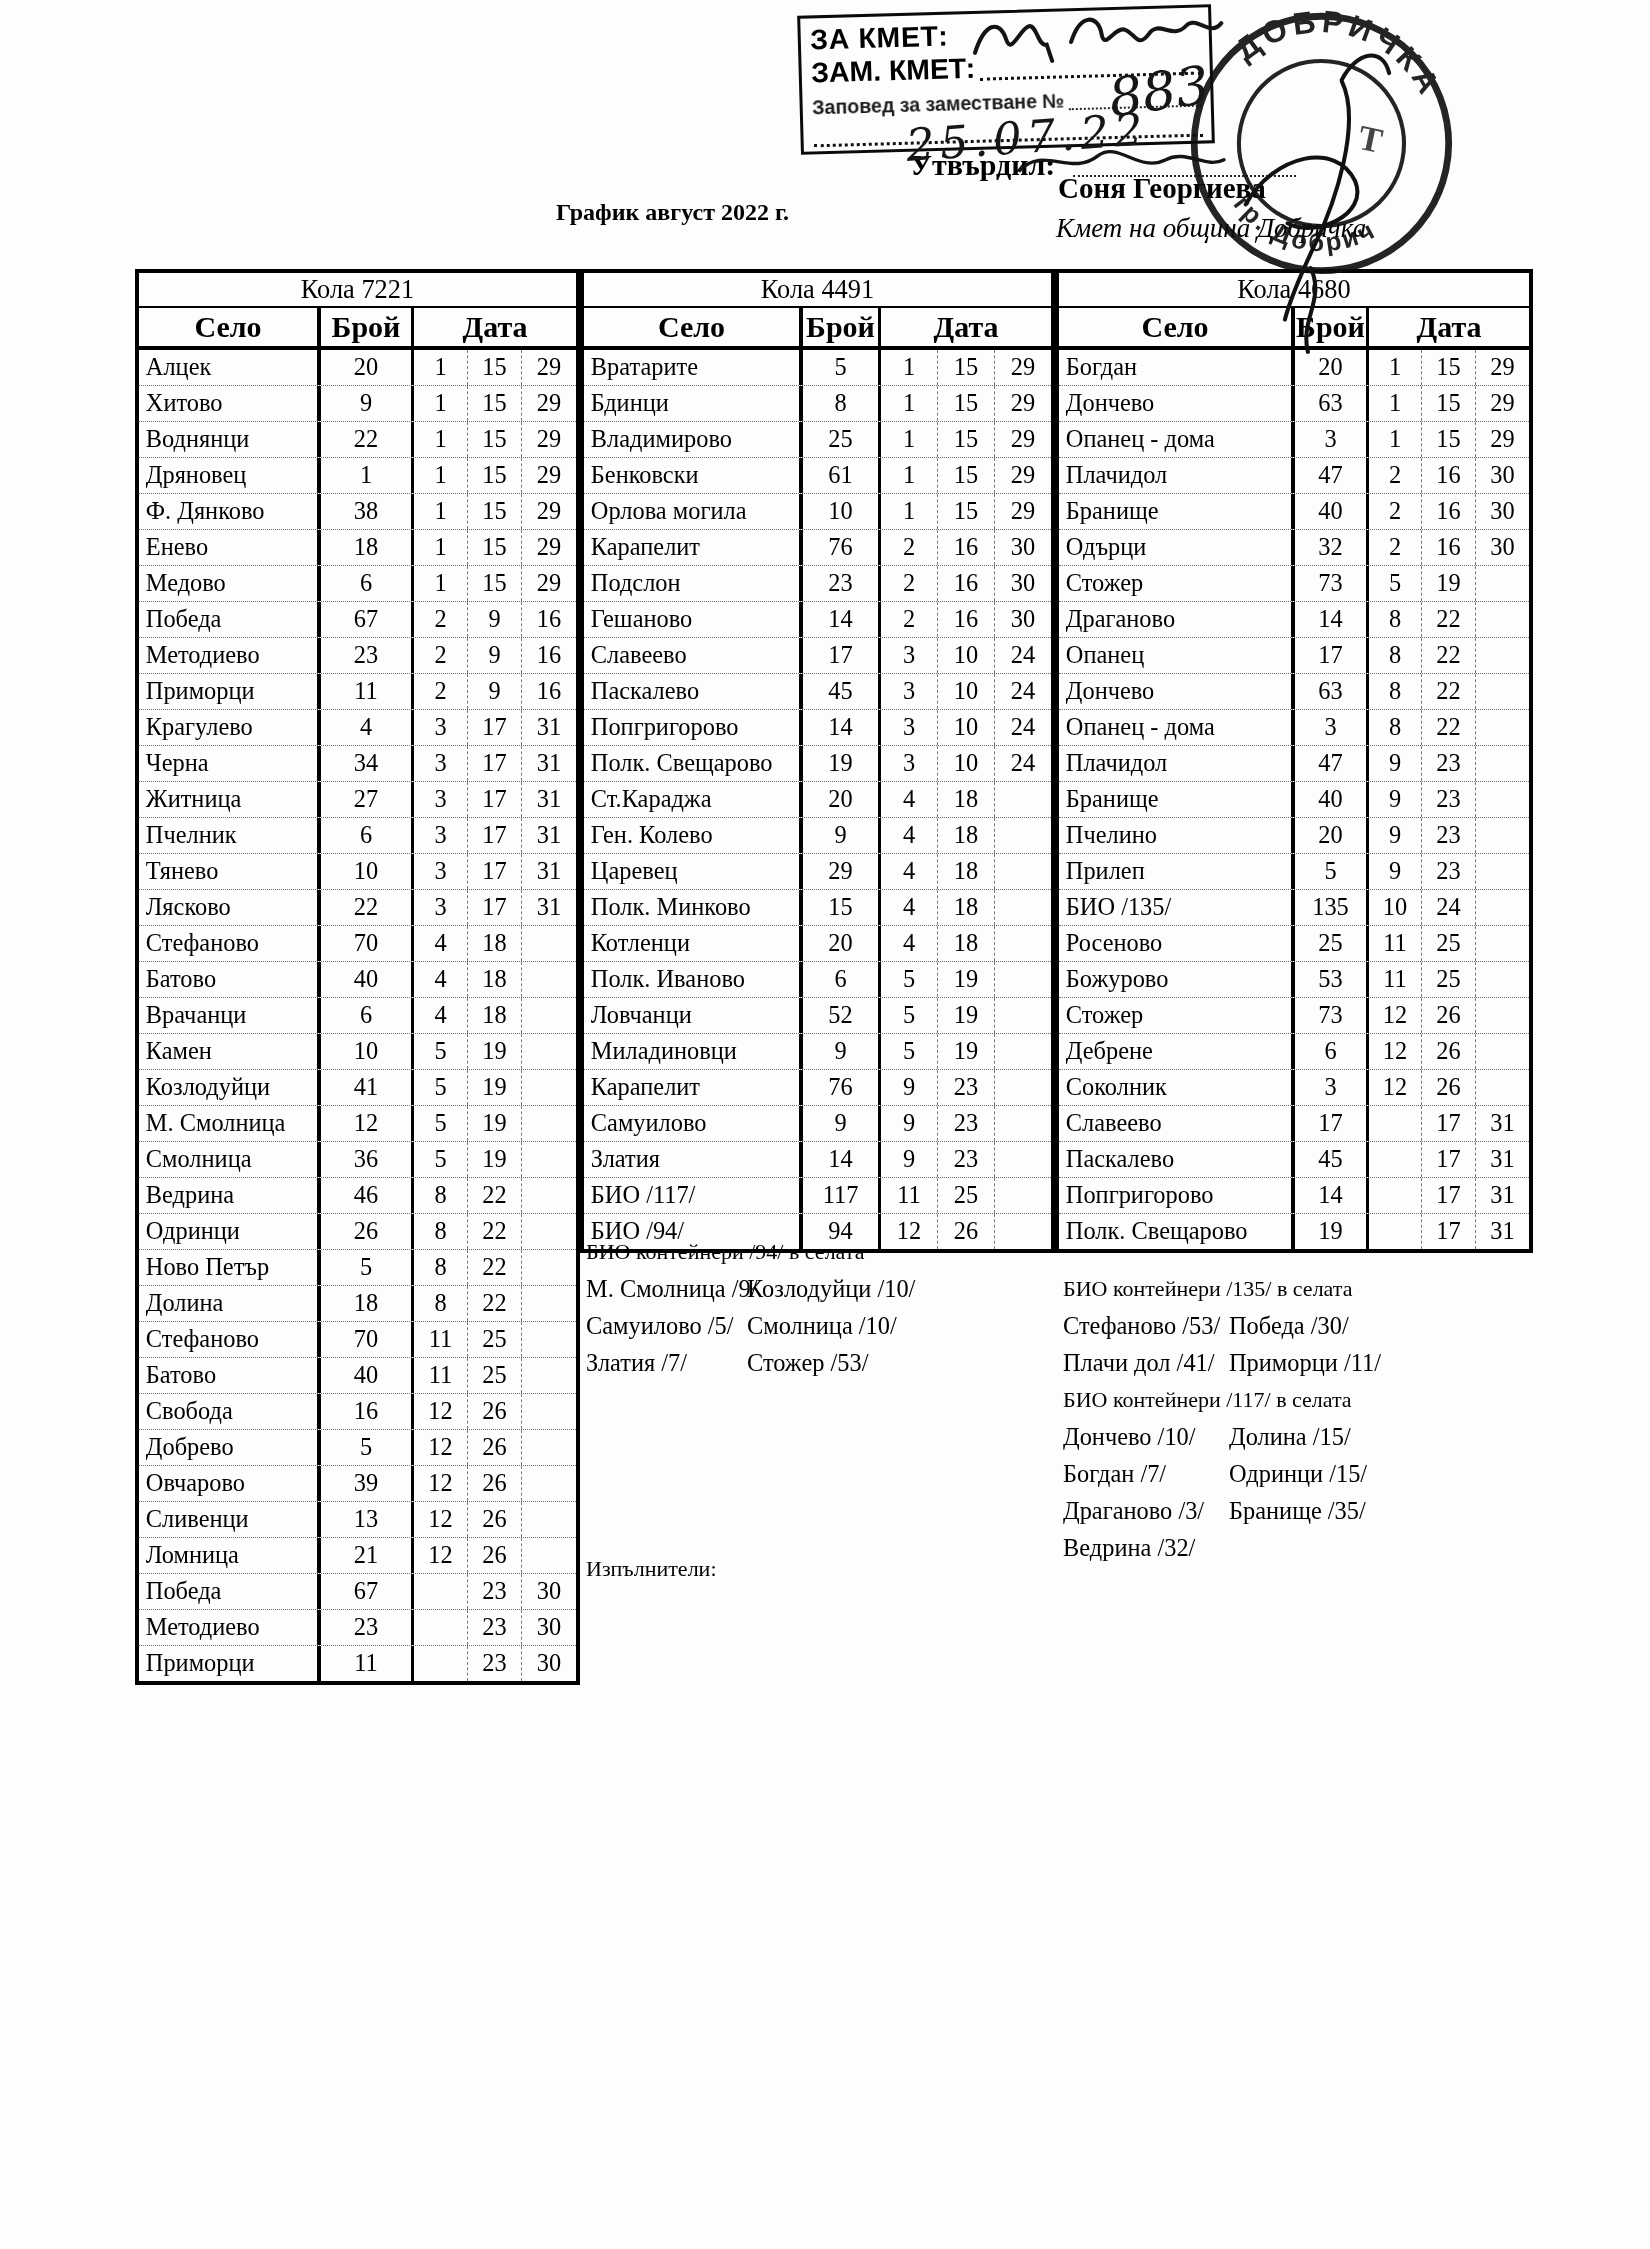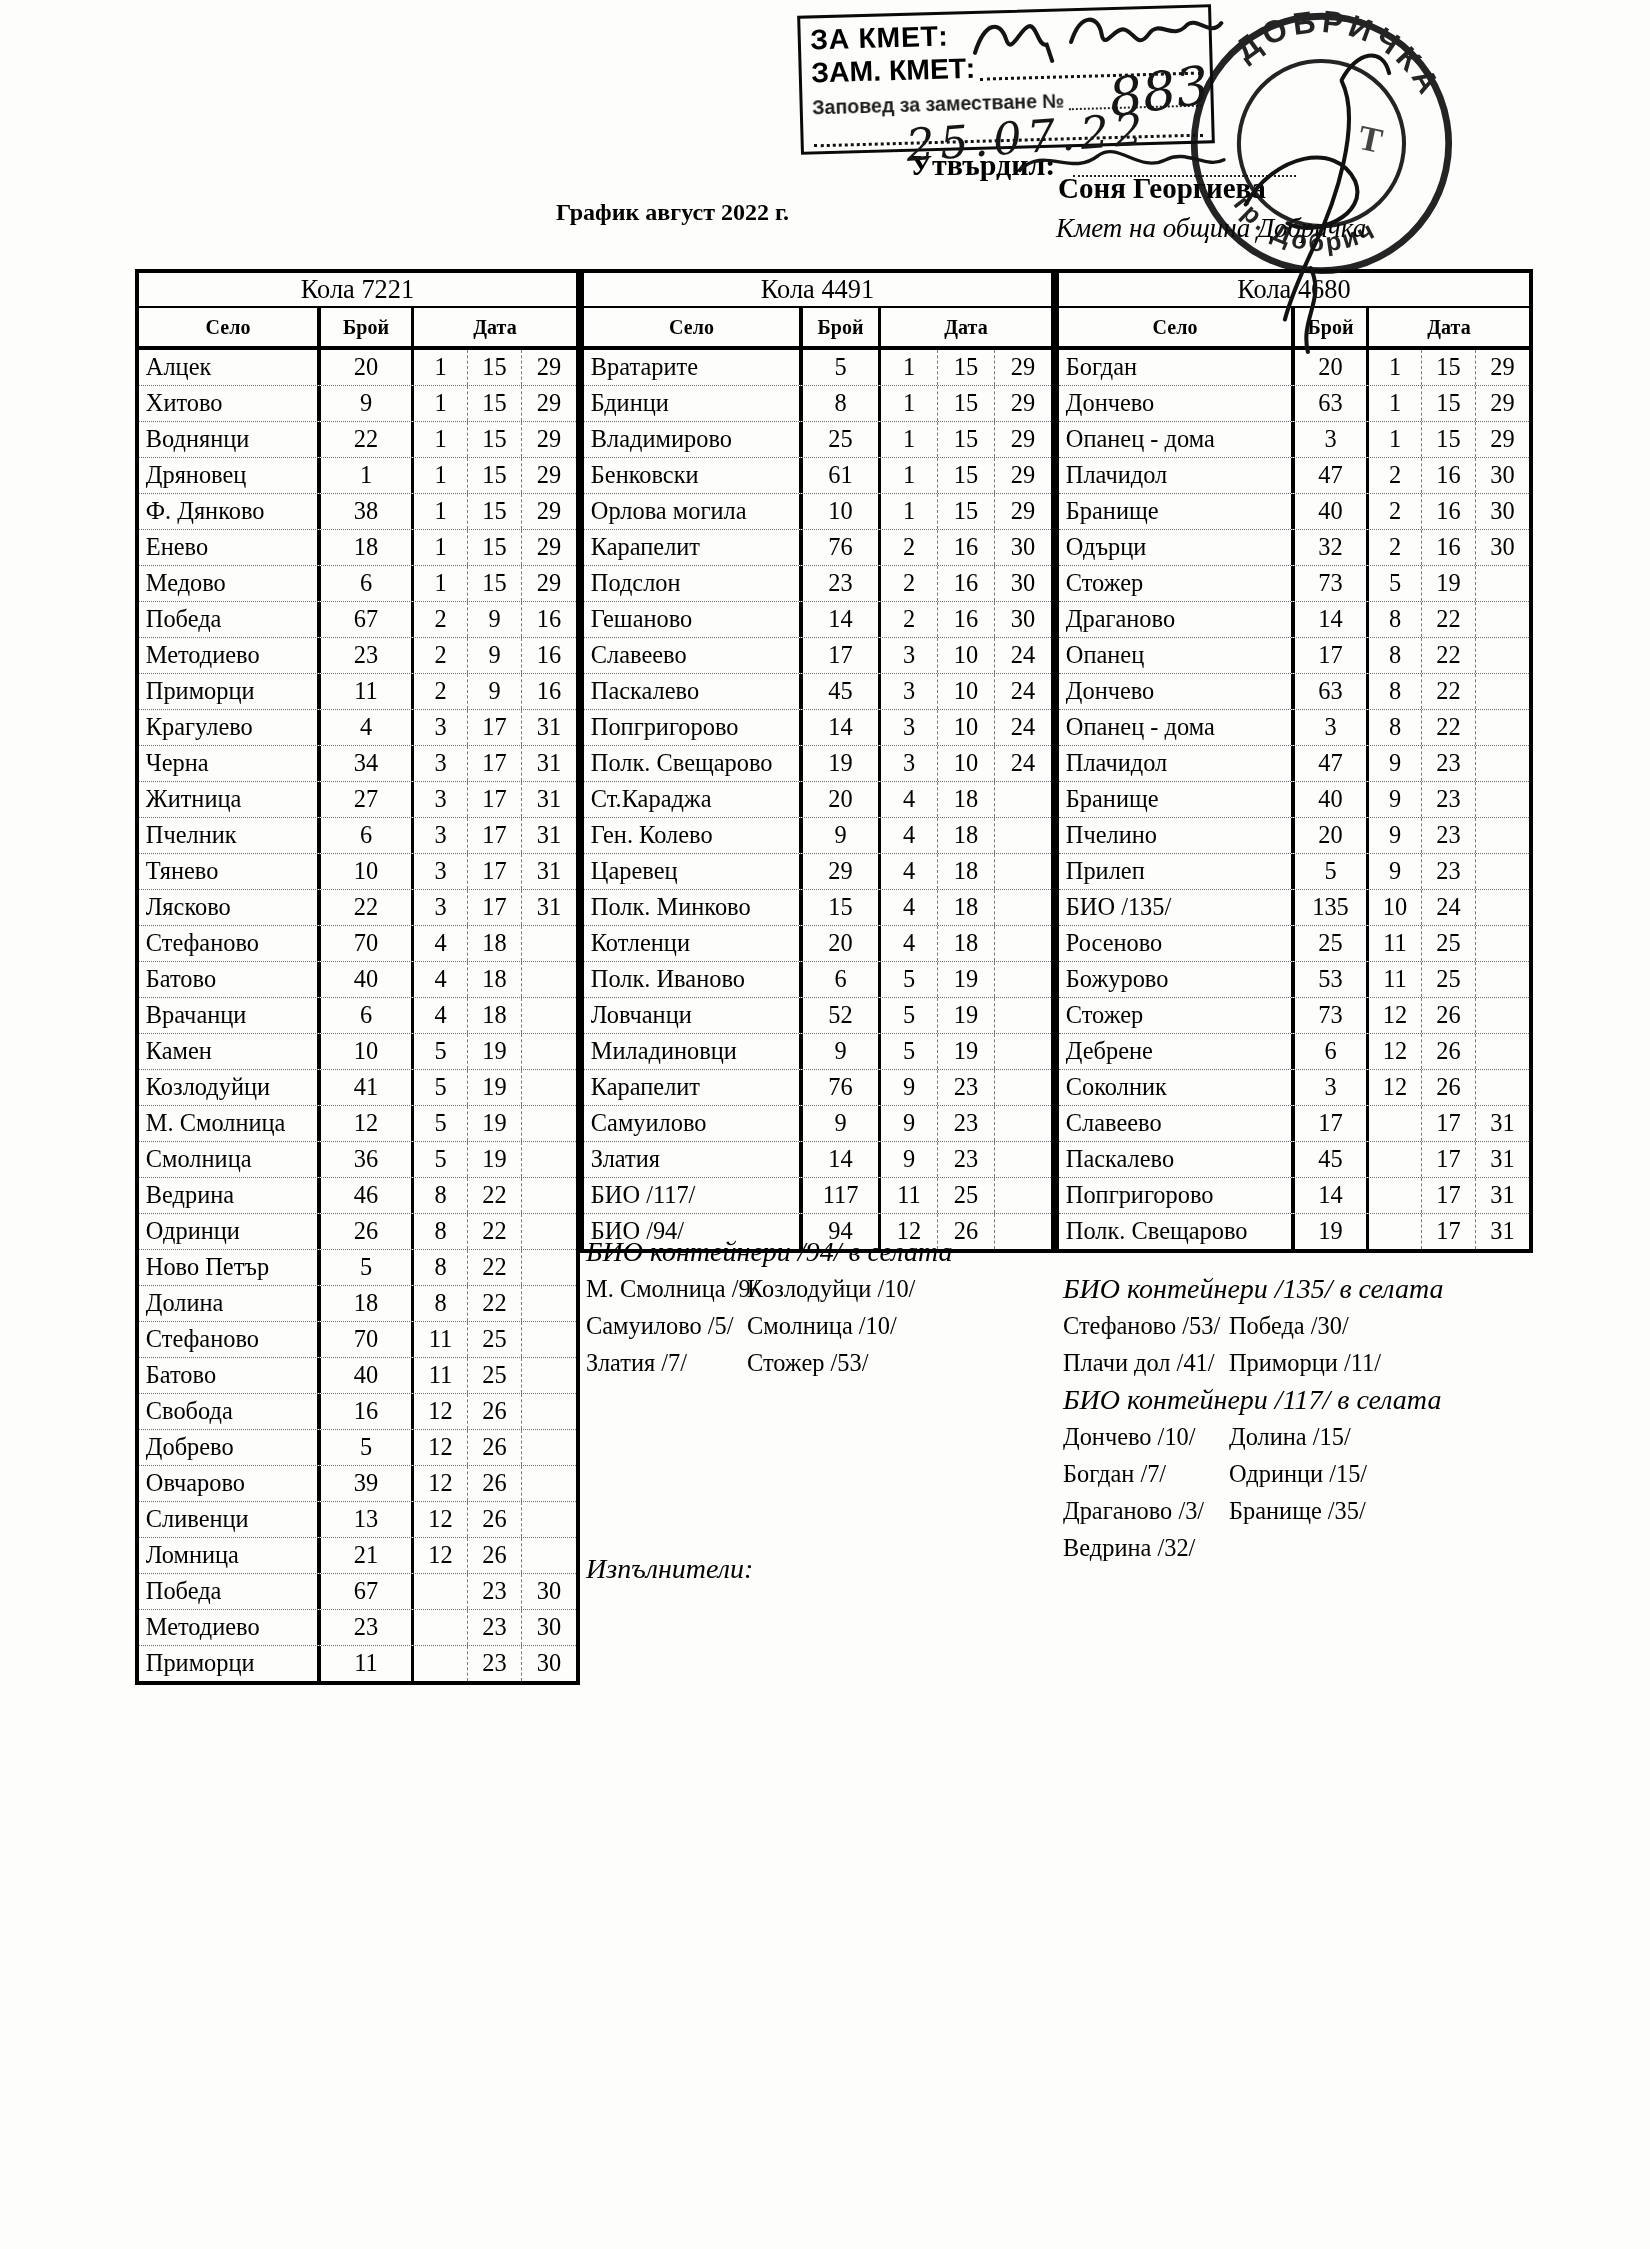--- a/index.html
+++ b/index.html
@@ -31,34 +31,34 @@
   
   .ink{position:absolute; left:772px; top:0; width:879px; height:379px; pointer-events:none; z-index:5;}
 
   
   .tg{position:absolute; top:269px; border:4.1px solid #000; background:transparent; box-sizing:border-box;}
   .tg1{left:135px;  width:445px; --v:182px; --n:93px; --d1:54px; --d2:54px;}
   .tg2{left:580px;  width:475px; --v:219px; --n:78px; --d1:57px; --d2:57px;}
   .tg3{left:1055px; width:478px; --v:236px; --n:74px; --d1:53px; --d2:54px;}
   .tg-title{height:32.5px; line-height:32.5px; text-align:center; font-size:26.4px; font-weight:normal; border-bottom:2.7px solid #000;}
   .tg-sub{display:grid; grid-template-columns:var(--v) var(--n) 1fr; height:38px; line-height:38px; border-bottom:4.1px solid #000;}
-  .tg-sub .sh{font-size:20px; font-weight:bold; text-align:center;}
+  .tg-sub .sh{font-size:30px; font-weight:bold; text-align:center;}
   .tg-sub .sh.v{border-right:4.1px solid #000;}
   .tg-sub .sh.n{border-right:3.4px solid #000;}
   .trow{display:grid; grid-template-columns:var(--v) var(--n) var(--d1) var(--d2) 1fr; height:35px; line-height:33px; border-bottom:1.4px dotted #6e6e6e;}
   .trow:last-child{border-bottom:none;}
   .c{font-size:24.4px; white-space:nowrap; overflow:hidden;}
   .c.v{padding-left:6.8px; border-right:4.1px solid #000;}
   .c.n{text-align:center; border-right:3.4px solid #000;}
   .c.d1,.c.d2{text-align:center; border-right:1.4px dashed #7a7a7a;}
   .c.d3{text-align:center;}
 
   
   .note{position:absolute; font-size:24.4px; line-height:37px; white-space:nowrap;}
-  .note .nh{font-size:28px;font-style:italic;}
+  .note .nh{font-size:22px;}
   .note .nrow{display:grid;}
   .nb94{left:586px; top:1233px;}
   .nb94 .nrow{grid-template-columns:161px auto;}
   .nb135{left:1063px; top:1270px;}
   .nb135 .nrow{grid-template-columns:166px auto;}
   .execs{left:586px; top:1550px;}
   .execs .nh{margin-bottom:0;}
 </style>
 </head>
 <body>

